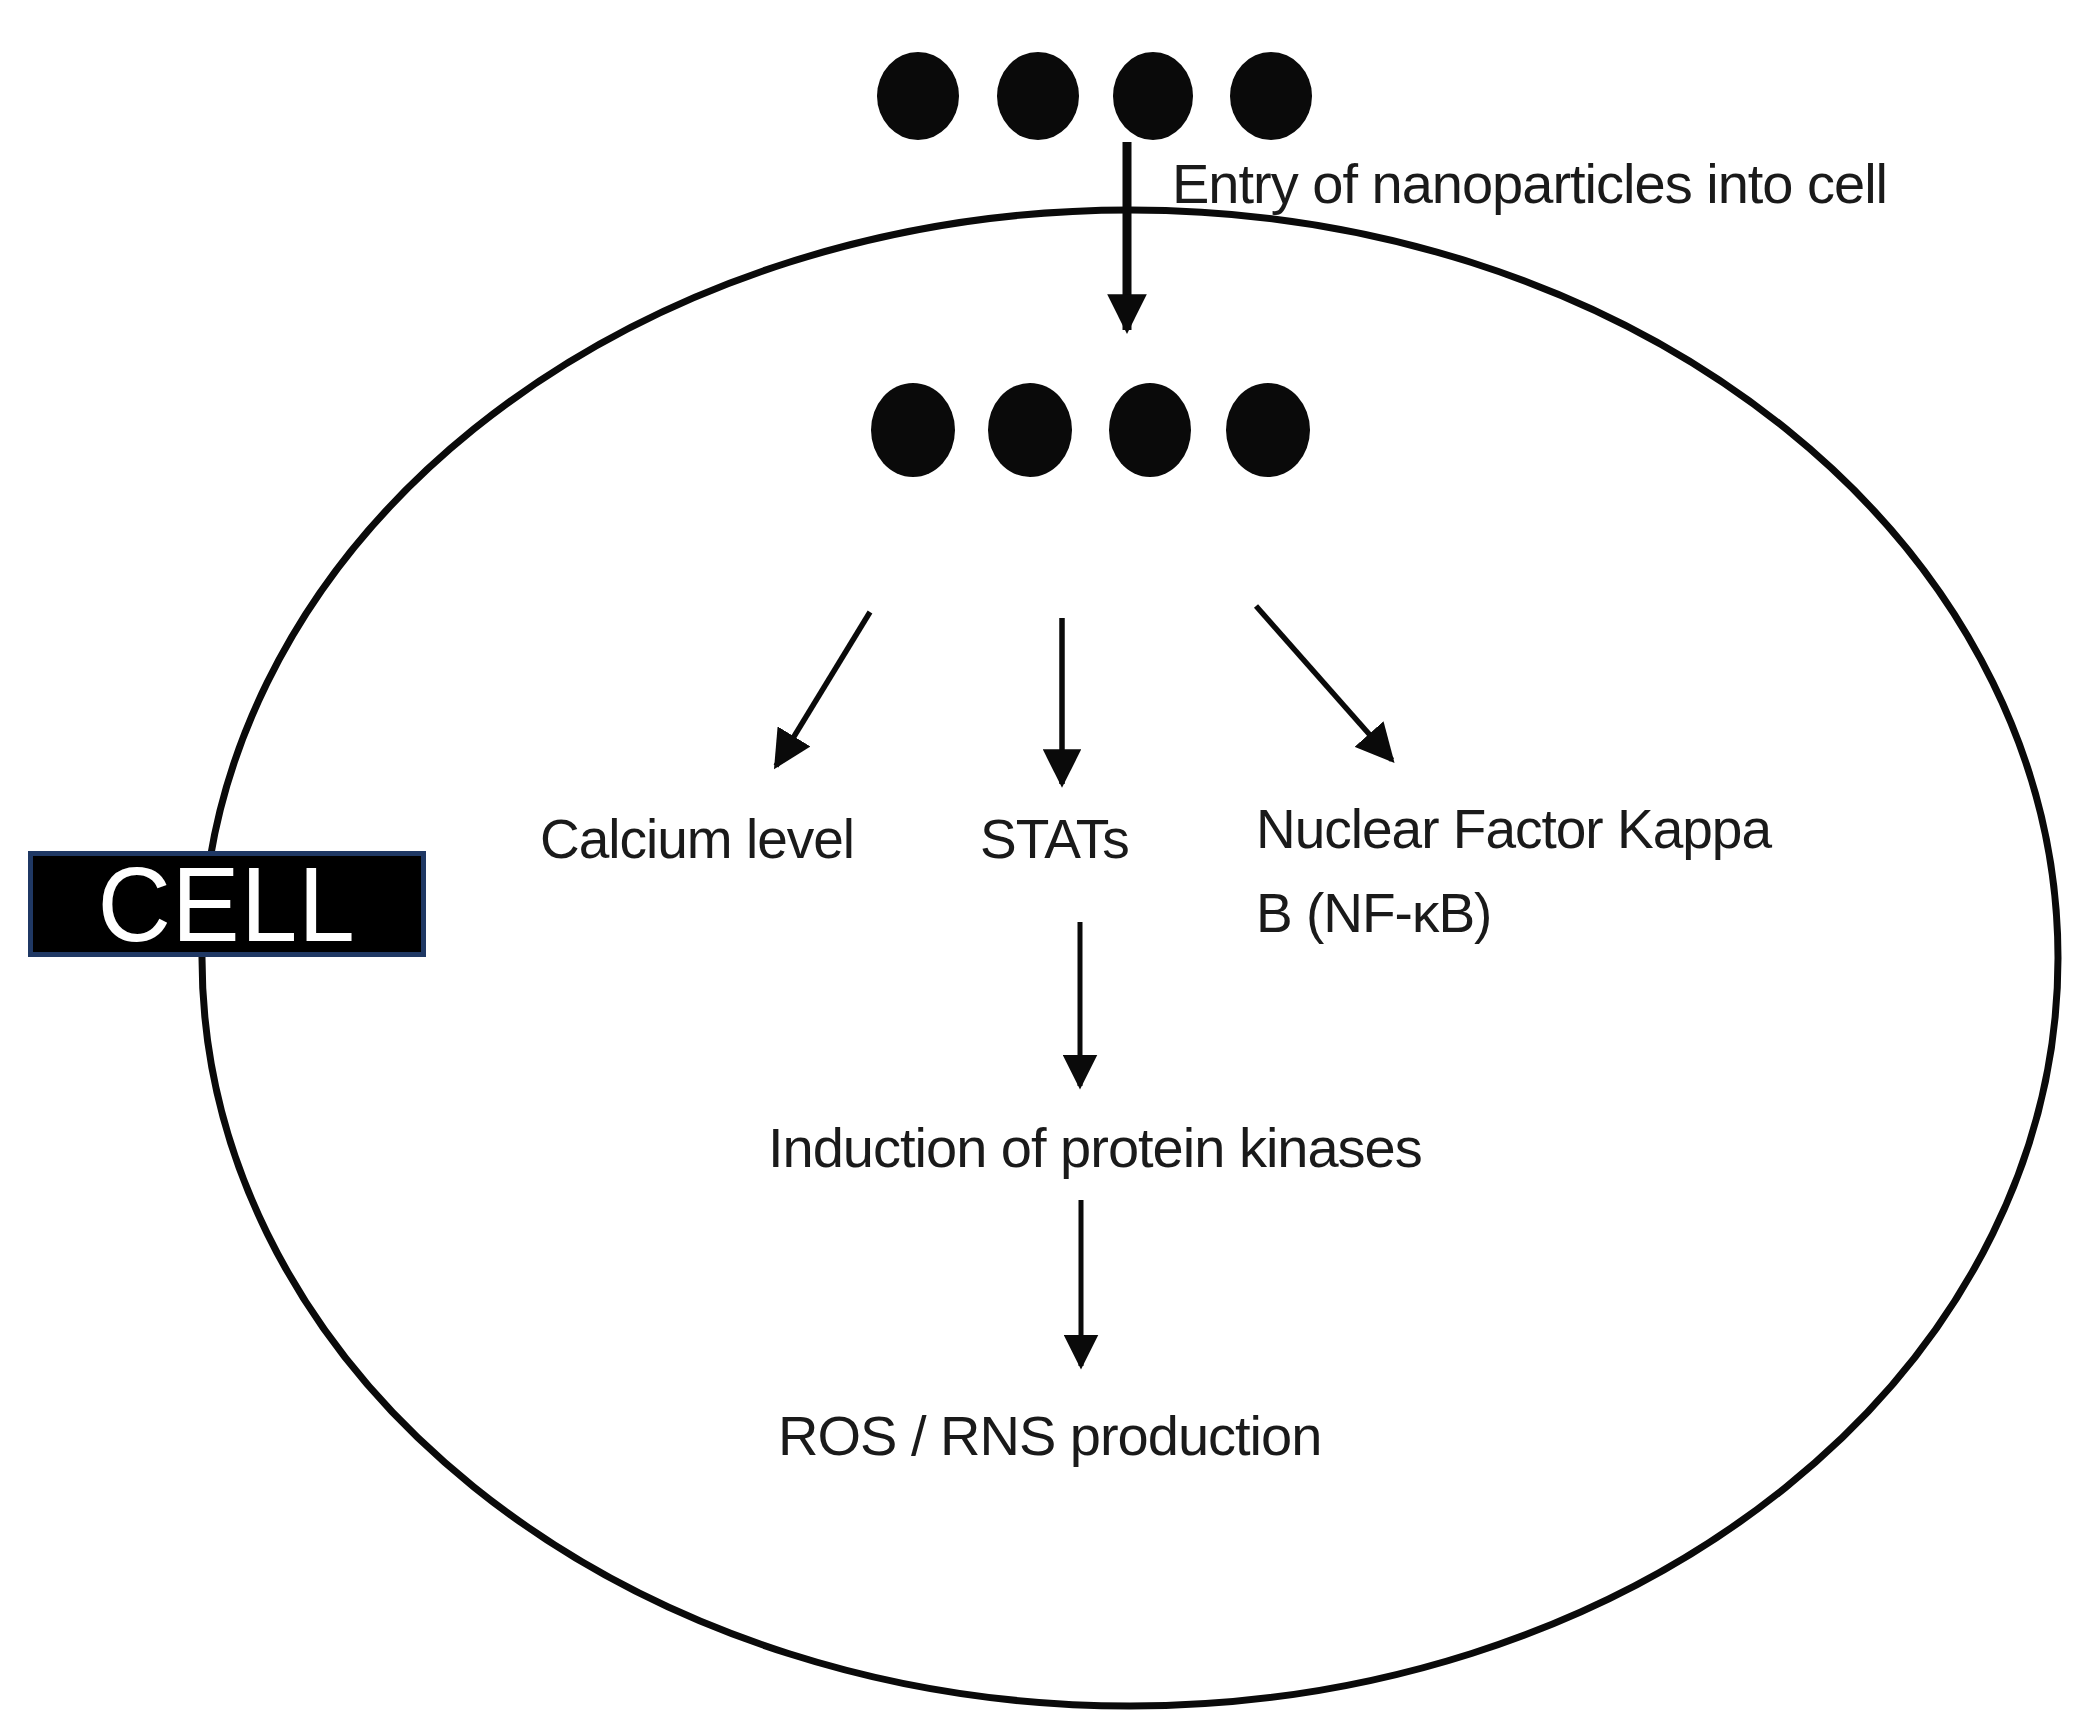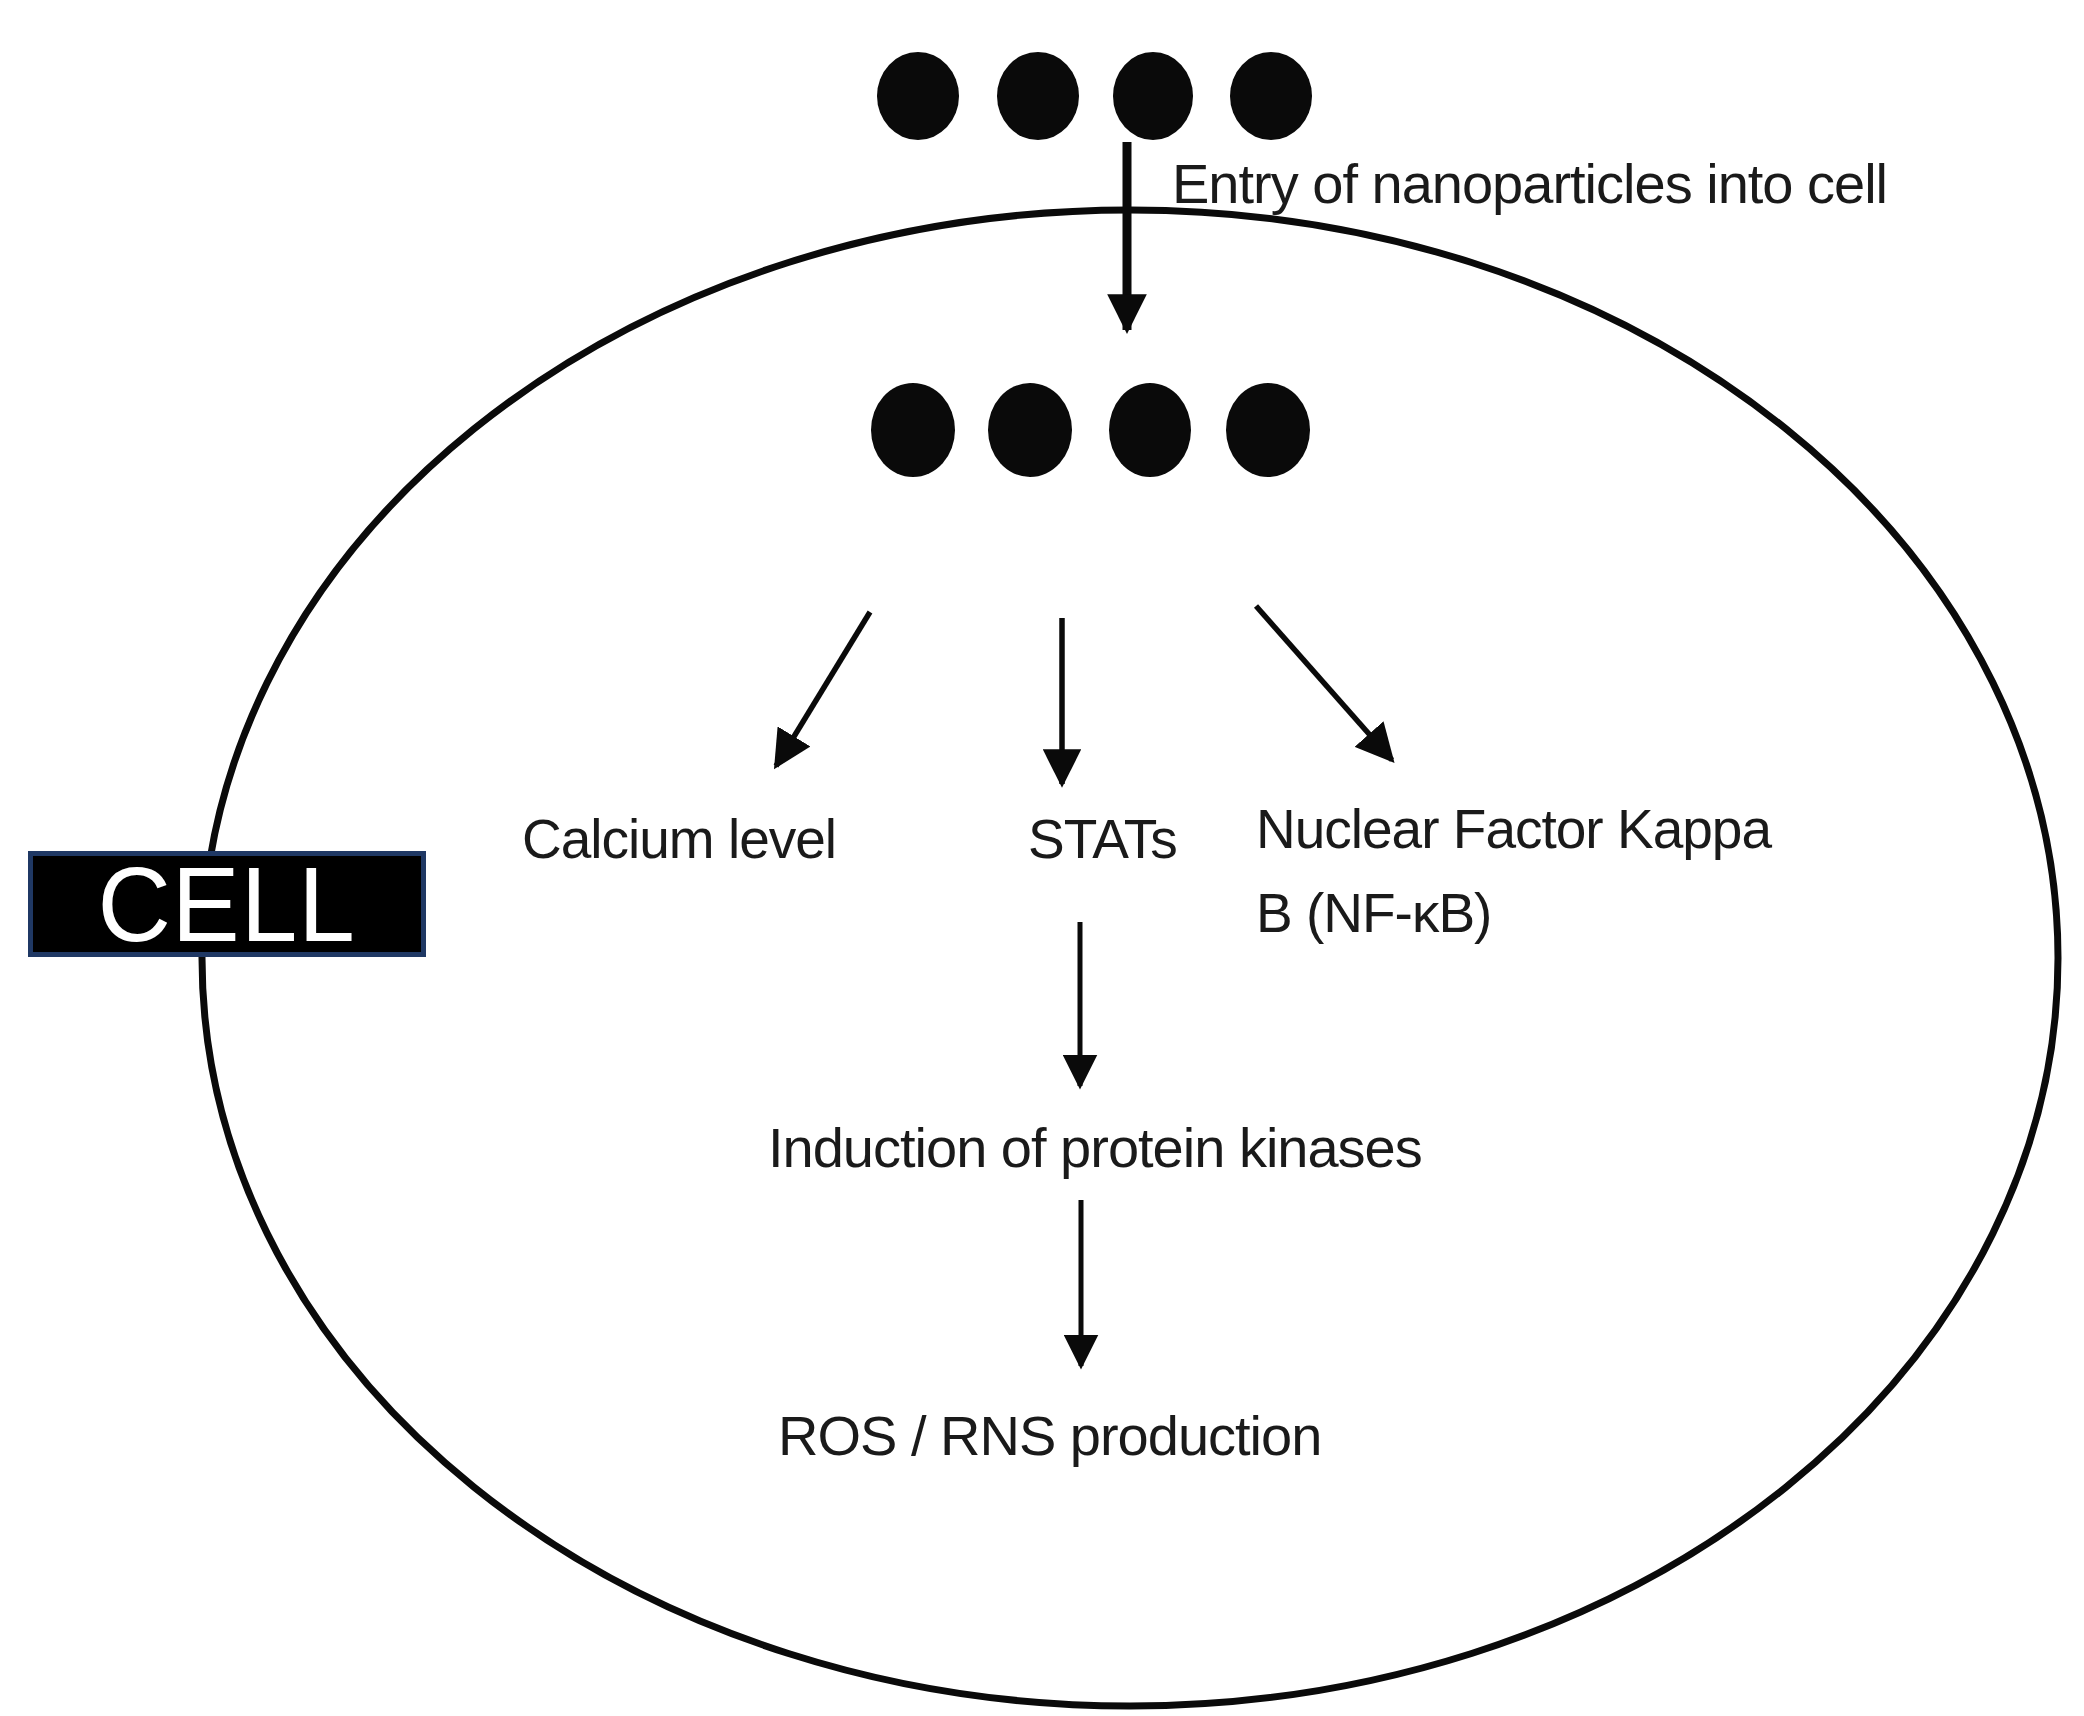--- a/index.html
+++ b/index.html
@@ -70,23 +70,23 @@
       <line x1="1080" y1="922" x2="1080" y2="1086" style="stroke:var(--ink);stroke-width:5" marker-end="url(#ah)"></line>
     </g>
     <g>
       <line x1="1081" y1="1200" x2="1081" y2="1366" style="stroke:var(--ink);stroke-width:5" marker-end="url(#ah)"></line>
     </g>
   </svg>
 
   <div class="lbl" style="left:1172px;top:152px;">Entry of nanoparticles into cell</div>
 
 
-  <div class="lbl small" style="left:522px;top:808px;">Calcium level</div>
+  <div class="lbl small" style="left:540px;top:808px;">Calcium level</div>
 
-  <div class="lbl small" style="left:980px;top:808px;margin-left:48px;">STATs</div>
+  <div class="lbl small" style="left:980px;top:808px;">STATs</div>
 
   <div class="lbl small wrap" style="left:1256px;top:788px;">Nuclear Factor Kappa B (NF-κB)</div>
 
   <div class="lbl" style="left:768px;top:1116px;">Induction of protein kinases</div>
 
   <div class="lbl" style="left:778px;top:1404px;text-align:right;">ROS / RNS production</div>
 
   <div class="cellbox">
     <span>CELL</span>
   </div>

